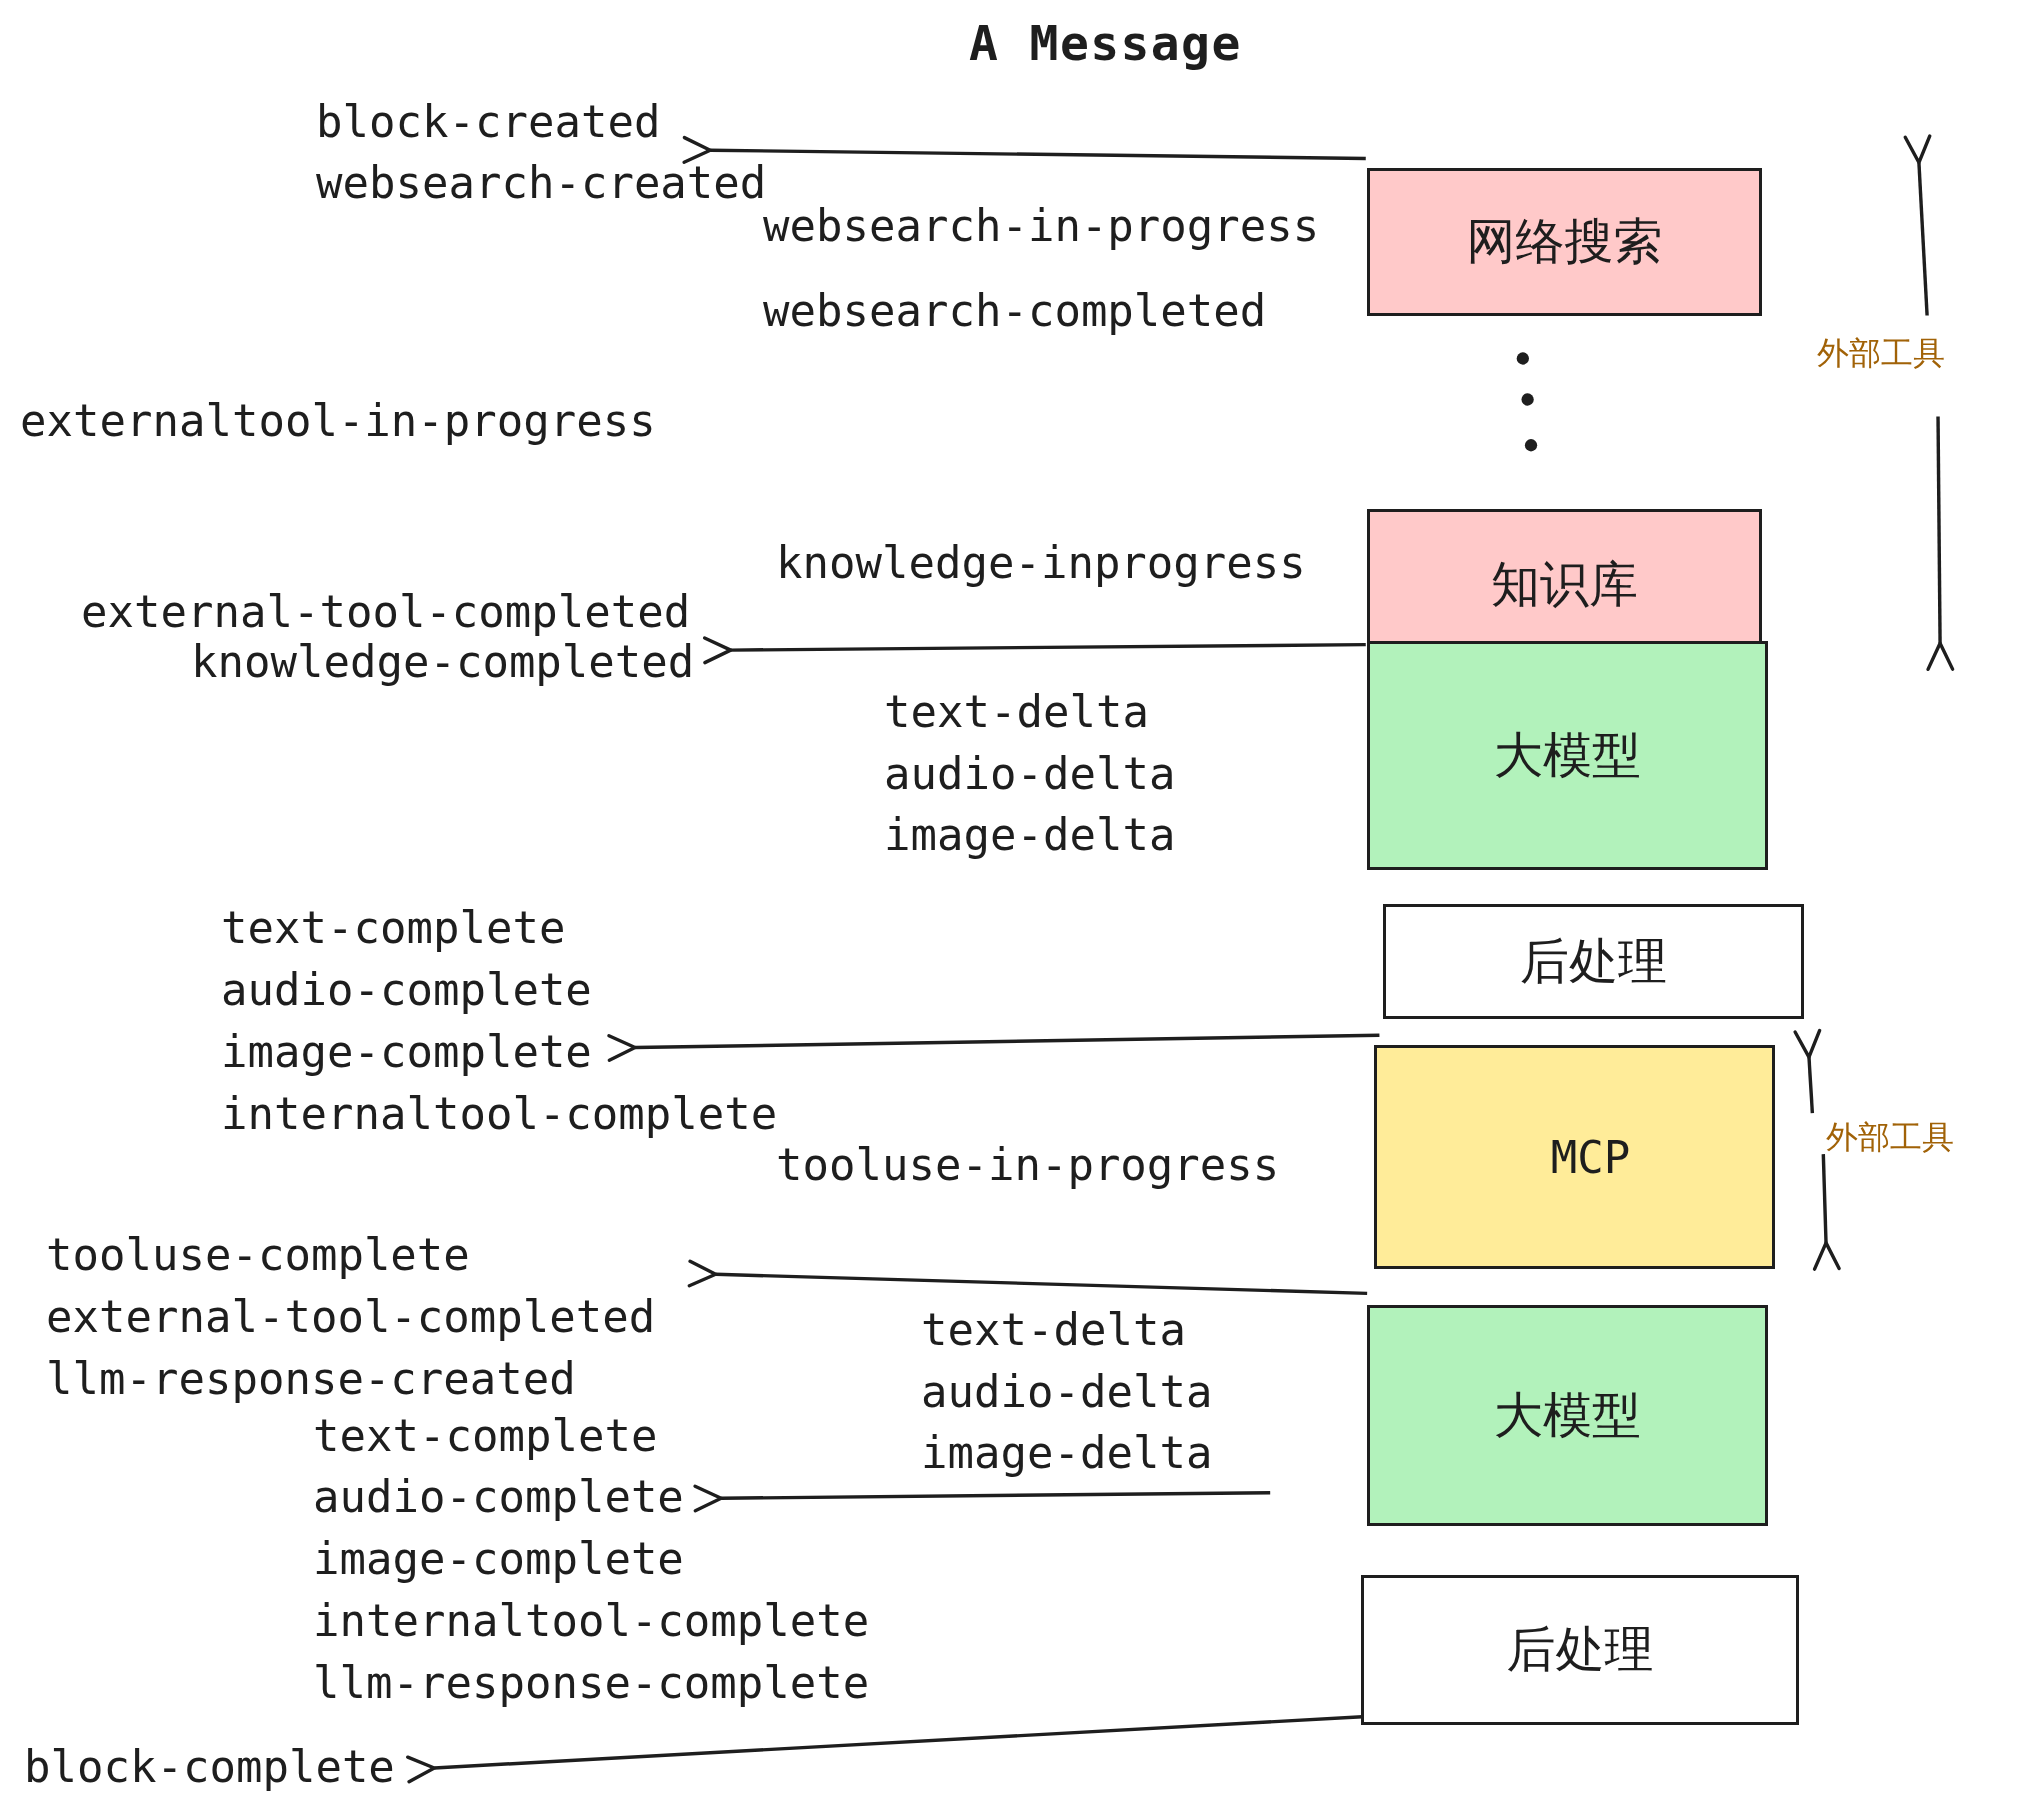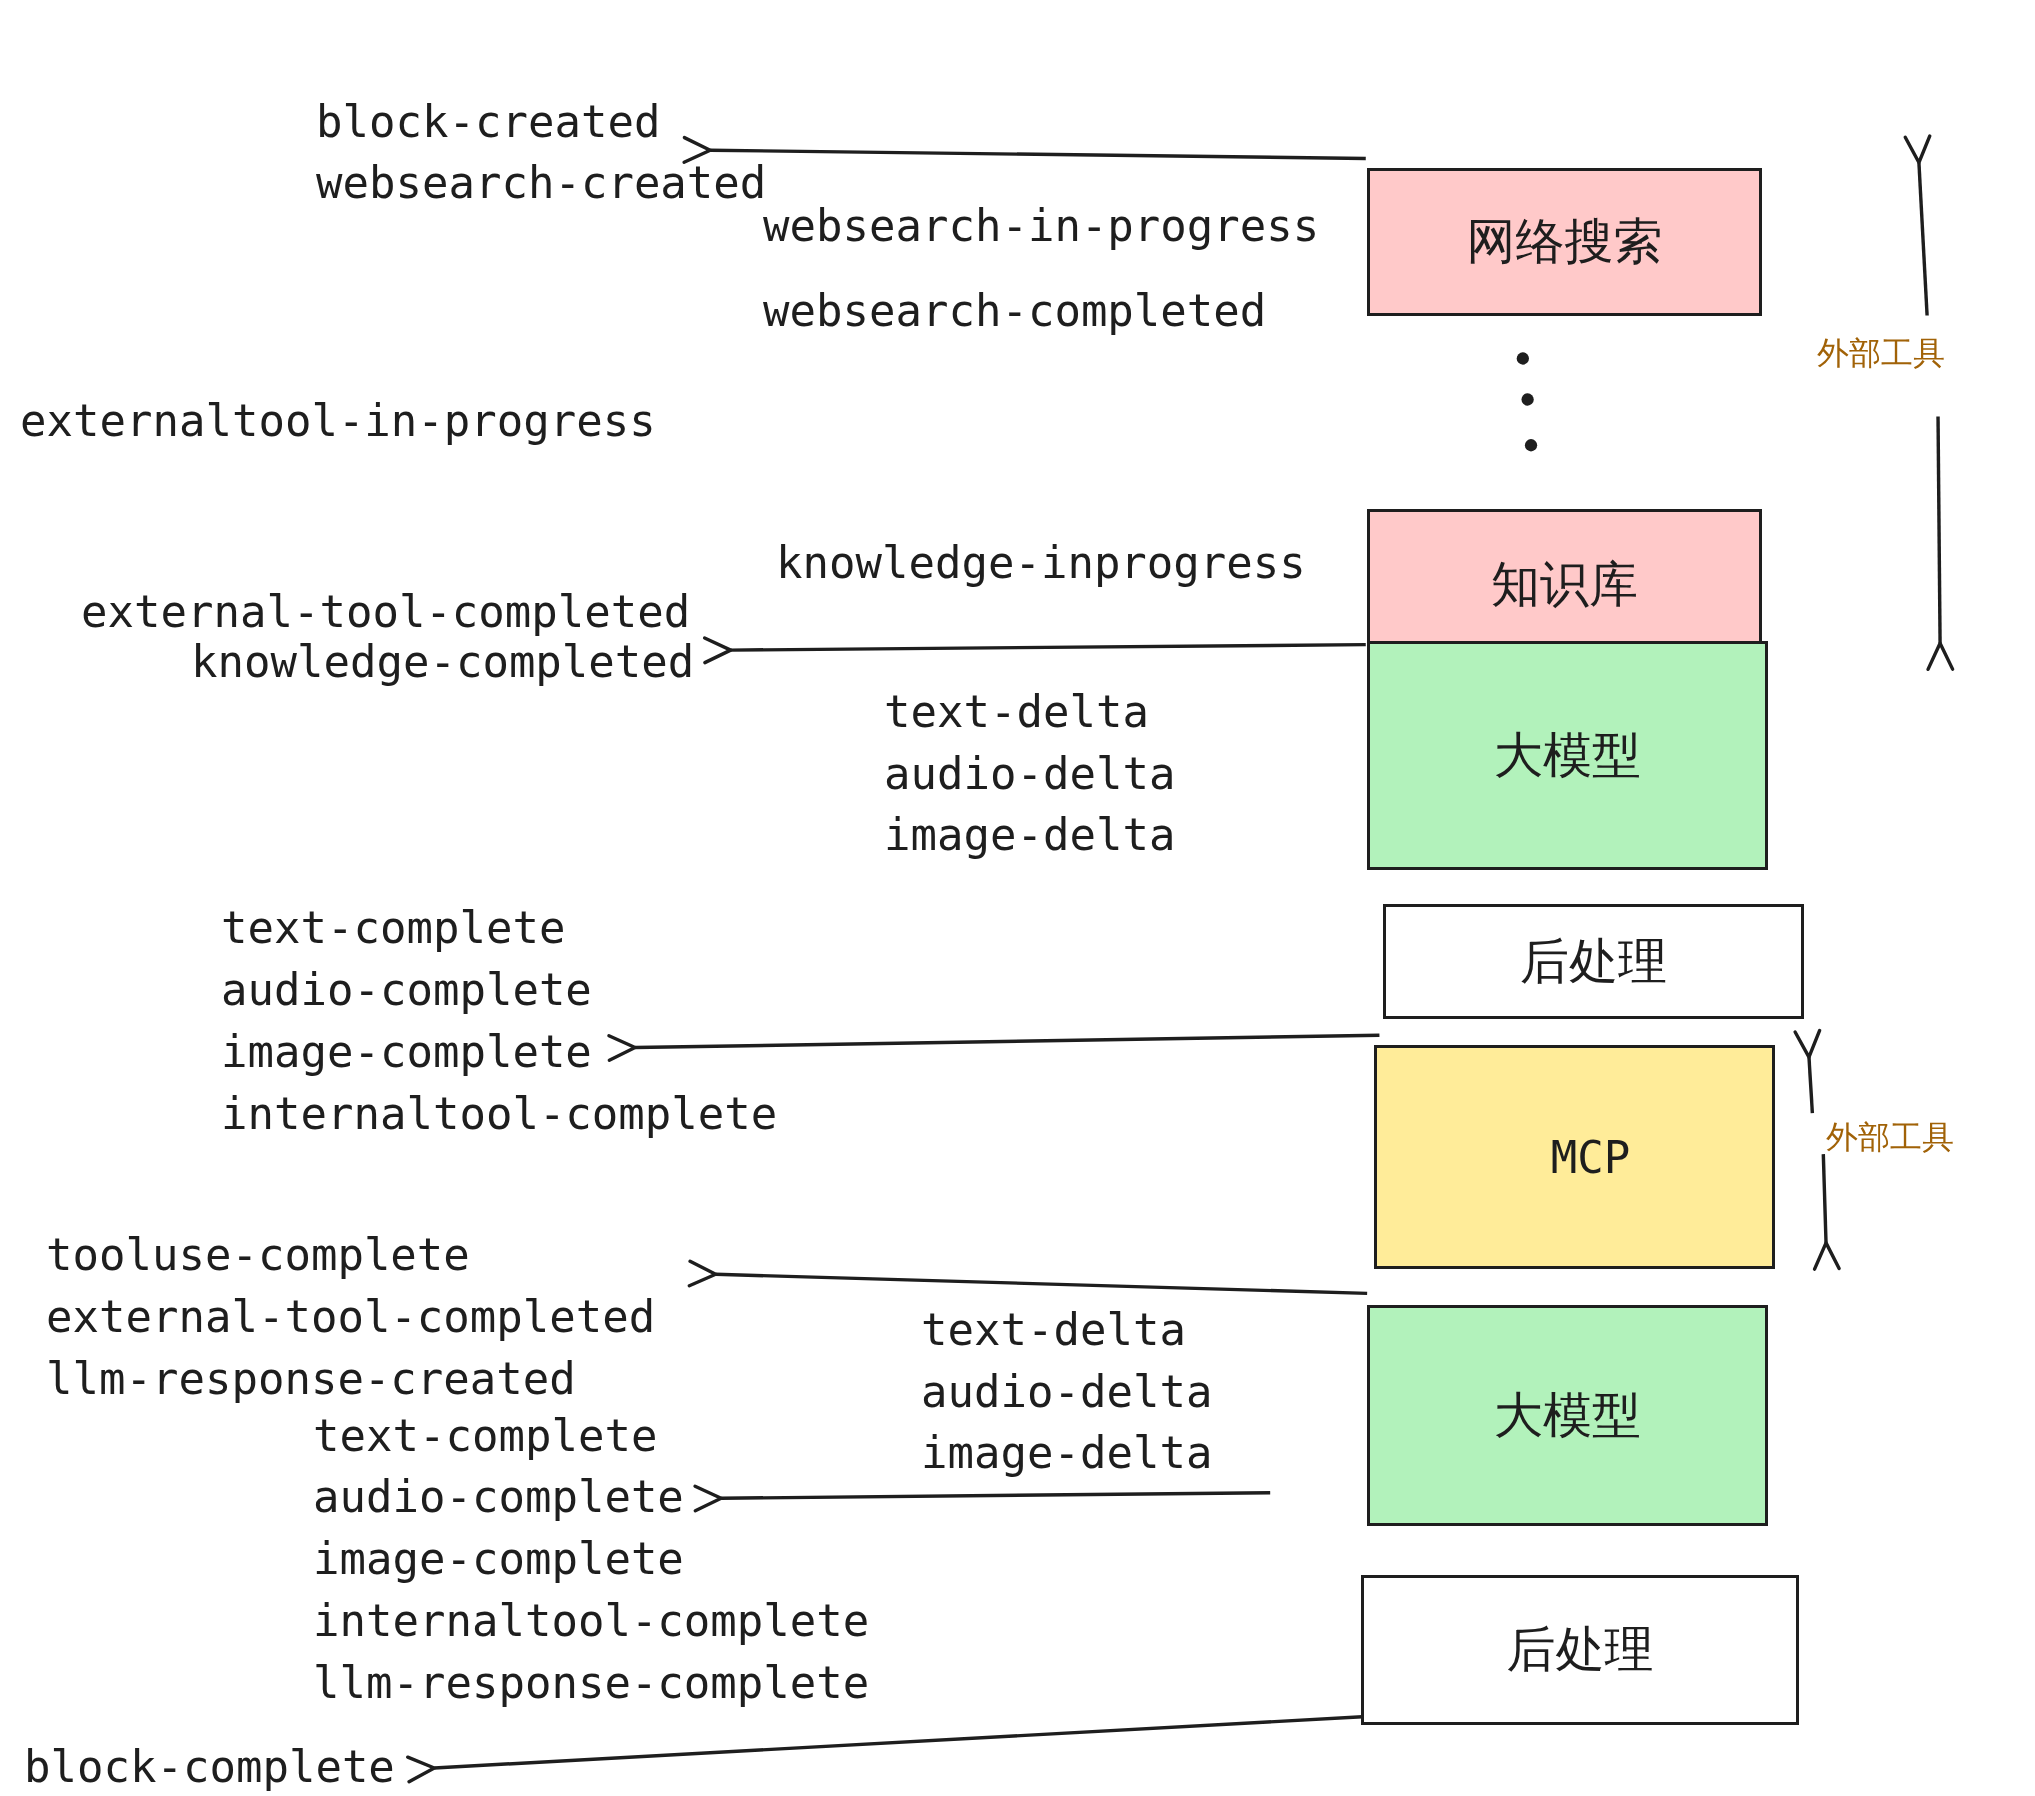--- a/index.html
+++ b/index.html
@@ -67,20 +67,21 @@
     width: 2035px;
     height: 1796px;
     pointer-events: none;
   }
 </style>
 </head>
 <body>
 
 <div id="canvas">
 
+  <div class="title">A Message</div>
 
   <svg id="arrow-layer" viewBox="0 0 2980 2630" xmlns="http://www.w3.org/2000/svg">
     <defs>
       <marker id="ah" viewBox="0 0 60 60" refX="10" refY="30" markerWidth="60" markerHeight="60" markerUnits="userSpaceOnUse" orient="auto">
         <path d="M48 12 L10 30 L48 48" fill="none" stroke="#1e1e1e" stroke-width="5" stroke-linecap="round" stroke-linejoin="round"></path>
       </marker>
     </defs>
 
     <line x1="2000" y1="232" x2="1040" y2="220" stroke="#1e1e1e" stroke-width="5" marker-end="url(#ah)"></line>
     <line x1="2000" y1="944" x2="1070" y2="952" stroke="#1e1e1e" stroke-width="5" marker-end="url(#ah)"></line>
@@ -136,20 +137,21 @@
 
   <div class="evt" style="left:884px; top:682px;">text-delta</div>
   <div class="evt" style="left:884px; top:744px;">audio-delta</div>
   <div class="evt" style="left:884px; top:805px;">image-delta</div>
 
   <div class="evt" style="left:221px;  top:898px;">text-complete</div>
   <div class="evt" style="left:221px;  top:960px;">audio-complete</div>
   <div class="evt" style="left:221px;  top:1022px;">image-complete</div>
   <div class="evt" style="left:221px;  top:1084px;">internaltool-complete</div>
 
+  <div class="evt" style="left:776px; top:1135px;">tooluse-in-progress</div>
 
   <div class="evt" style="left:46px;   top:1225px;">tooluse-complete</div>
   <div class="evt" style="left:46px;   top:1287px;">external-tool-completed</div>
   <div class="evt" style="left:46px;   top:1349px;">llm-response-created</div>
 
   <div class="evt" style="left:921px; top:1300px;">text-delta</div>
   <div class="evt" style="left:921px; top:1362px;">audio-delta</div>
   <div class="evt" style="left:921px; top:1423px;">image-delta</div>
 
   <div class="evt" style="left:313px;  top:1406px;">text-complete</div>

